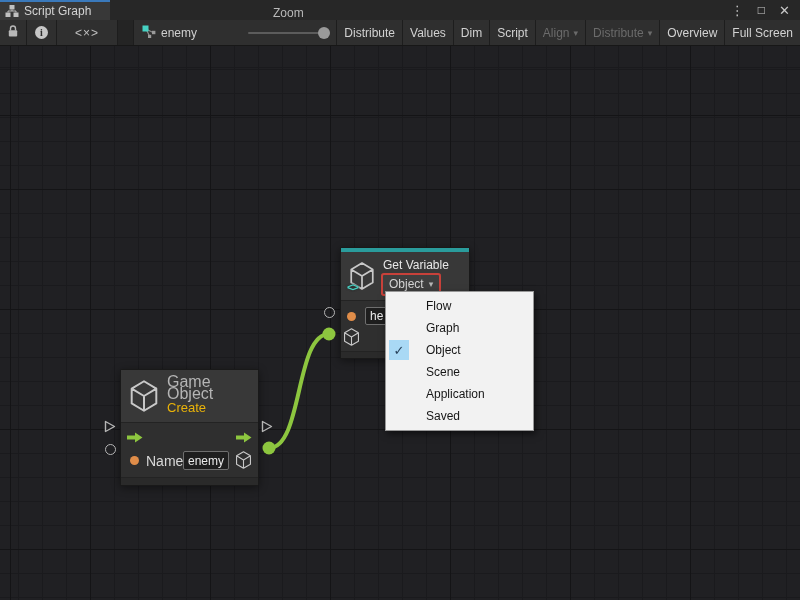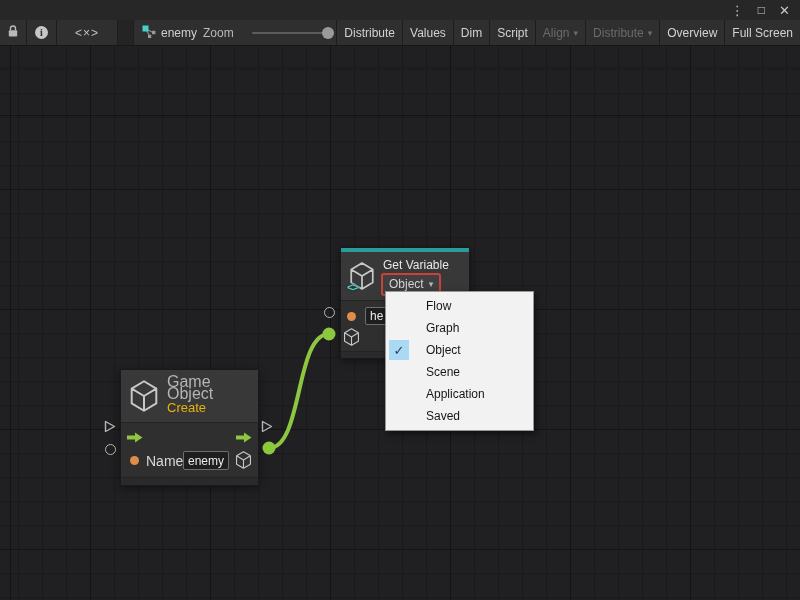--- a/index.html
+++ b/index.html
@@ -21,21 +21,21 @@
 
   
   .toolbar{height:25px;background:#242424;display:flex;align-items:stretch;border-bottom:1px solid #171717;flex:0 0 auto;}
   .seg{background:#2f2f2f;border-right:1px solid #1d1d1d;display:flex;align-items:center;justify-content:center;color:#c6c6c6;font-size:12px;}
   .seg-lock{width:26px;}
   .seg-info{width:29px;}
   .seg-code{width:60px;letter-spacing:1px;color:#c0c0c0;}
   .tb-spacer{width:15px;background:#242424;border-right:1px solid #1d1d1d;}
   .seg-main{flex:1;justify-content:flex-start;gap:6px;padding:0 8px;min-width:0;}
   .graph-select{display:flex;align-items:center;gap:5px;color:#cfcfcf;}
-  .zoom-group{display:flex;align-items:center;gap:18px;margin-left:auto;color:#b9b9b9;}
+  .zoom-group{display:flex;align-items:center;gap:12px;margin-left:auto;color:#b9b9b9;flex-direction:column;}
   .zoom-track{position:relative;width:80px;height:2px;background:#5c5c5c;border-radius:1px;}
   .zoom-knob{position:absolute;right:-2px;top:-5px;width:12px;height:12px;border-radius:50%;background:#9a9a9a;}
   .tb-btn{background:#2f2f2f;border-right:1px solid #1d1d1d;display:flex;align-items:center;gap:4px;padding:0 7px;color:#d2d2d2;font-size:12px;white-space:nowrap;}
   .tb-btn.disabled{color:#6b6b6b;}
   .tb-btn .caret{font-size:9px;margin-top:1px;}
   .info-badge{width:13px;height:13px;border-radius:50%;background:#c6c6c6;color:#2b2b2b;display:flex;align-items:center;justify-content:center;font-size:10px;font-weight:bold;font-family:"Liberation Serif",serif;}
 
   
   .canvas{position:relative;flex:1;overflow:hidden;
     background-color:#202023;
@@ -93,20 +93,31 @@
     </symbol>
     <symbol id="tri-port" viewBox="0 0 12 13">
       <path d="M1.5 1.5 L10.5 6.5 L1.5 11.5 Z" fill="none" stroke="#b5b5b5" stroke-width="1.4" stroke-linejoin="round"></path>
     </symbol>
   </defs>
 </svg>
 
 <div class="window">
 
   <div class="titlebar">
+    <div class="tab">
+      <span class="tab-icon">
+        <svg width="14" height="14" viewBox="0 0 14 14">
+          <rect x="4.5" y="1" width="5" height="4.5" fill="#c0c0c0"></rect>
+          <rect x="0.5" y="8.5" width="5" height="4.5" fill="#c0c0c0"></rect>
+          <rect x="8.5" y="8.5" width="5" height="4.5" fill="#c0c0c0"></rect>
+          <path d="M7 5.5 V7 M3 8.5 V7 H11 V8.5" stroke="#c0c0c0" fill="none" stroke-width="1"></path>
+        </svg>
+      </span>
+      <span>Script Graph</span>
+    </div>
     <div class="win-controls">
       <span>⋮</span>
       <span class="ctl-max">□</span>
       <span>✕</span>
     </div>
   </div>
 
   <div class="toolbar">
     <div class="seg seg-lock">
       <span>

